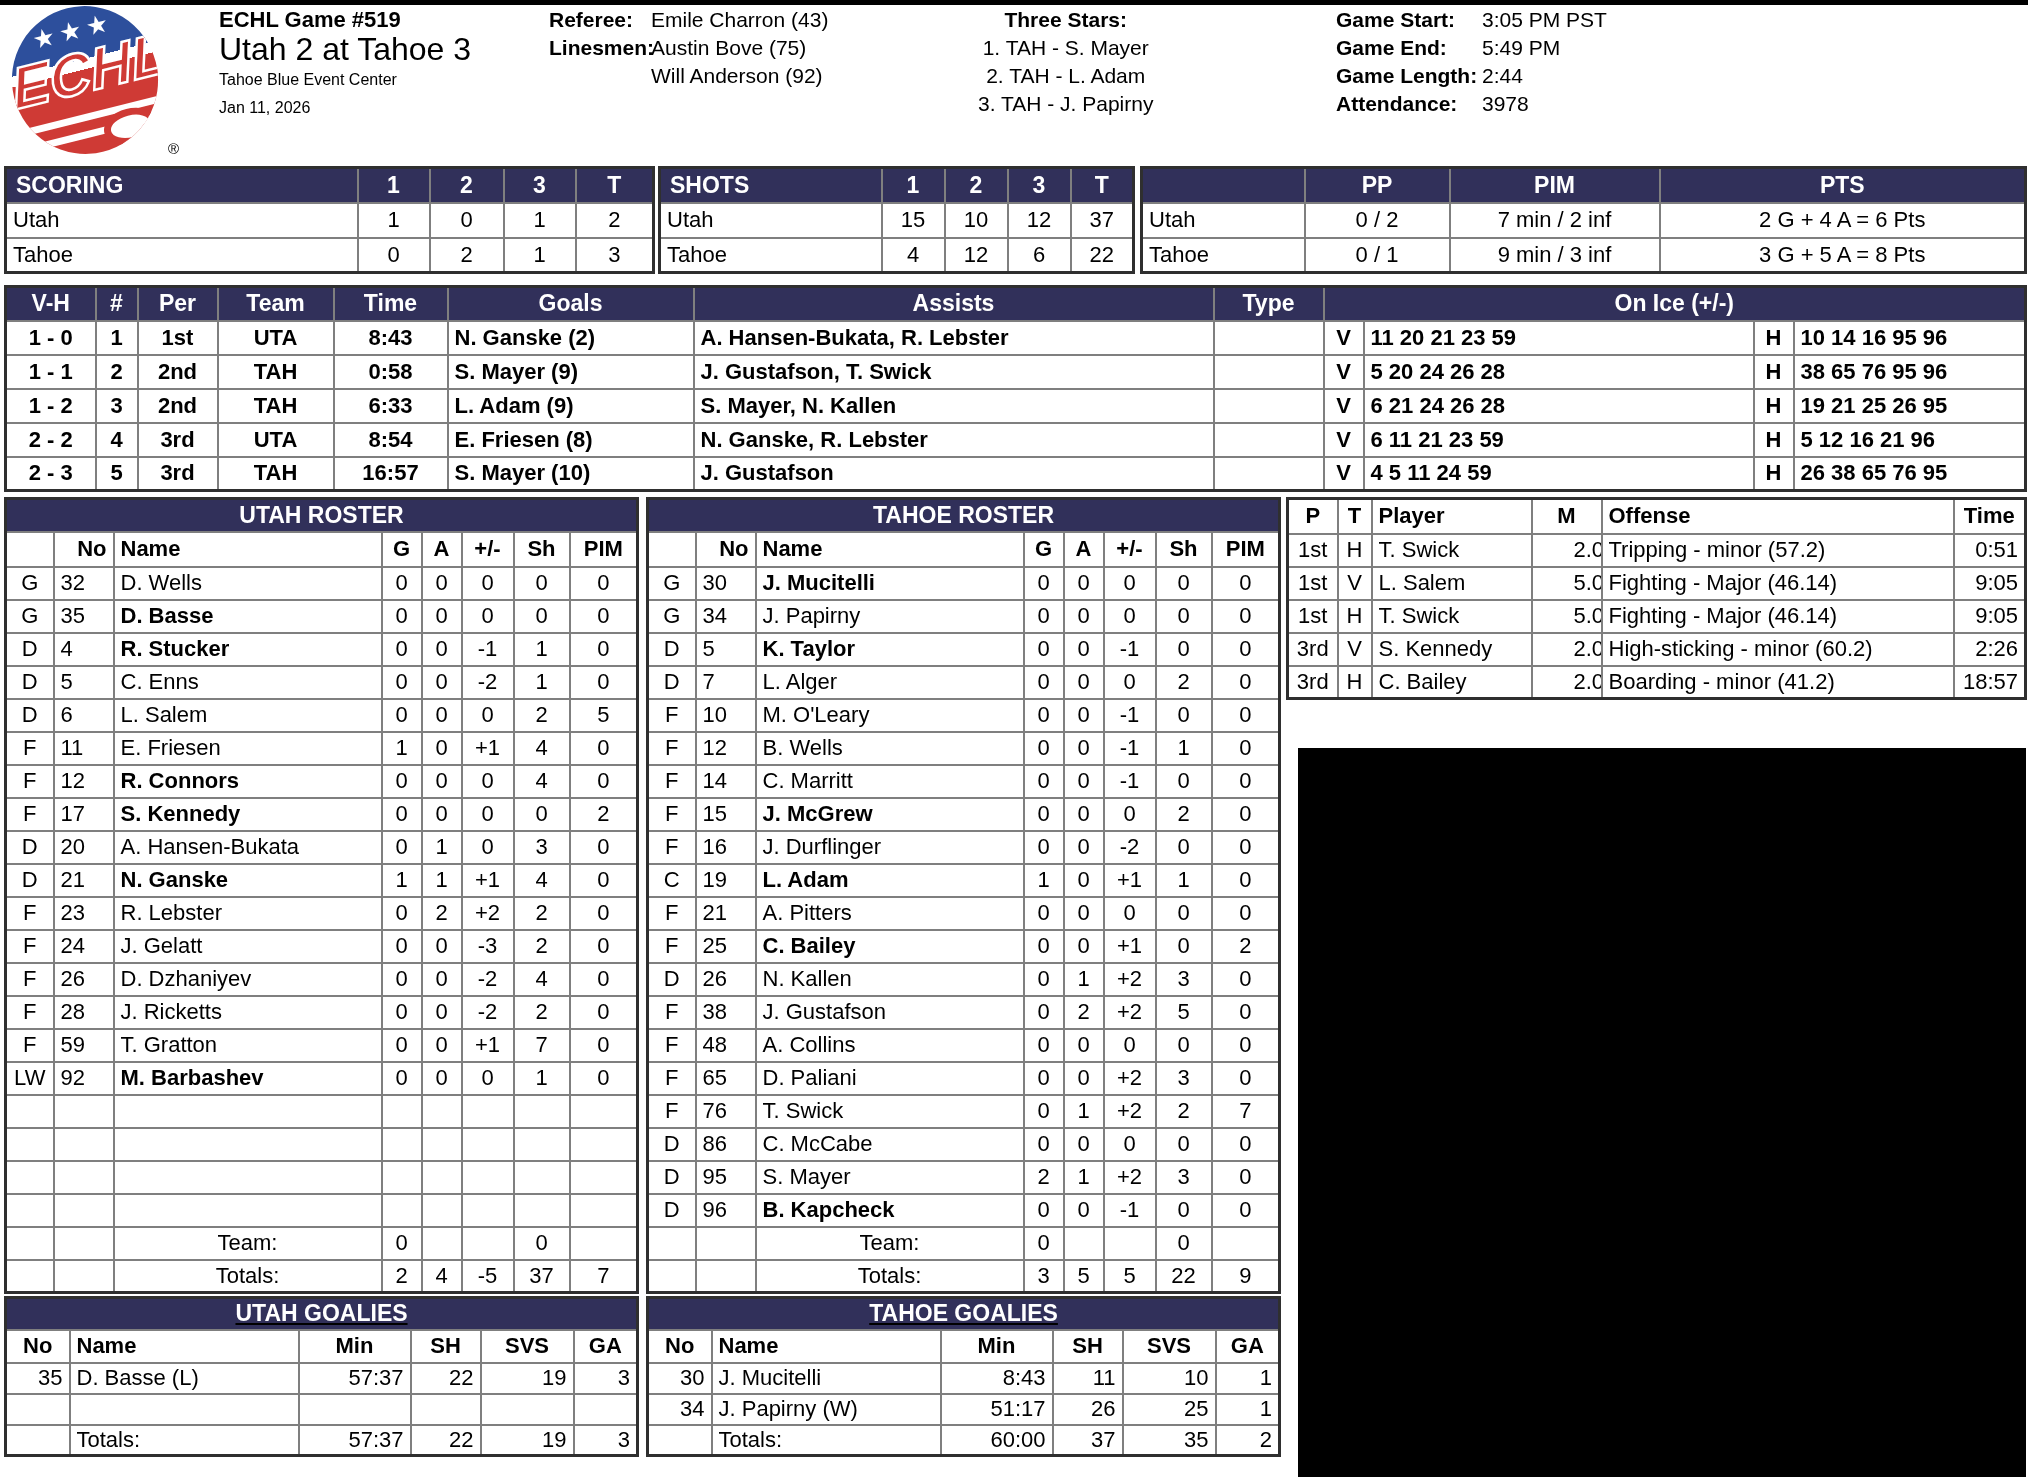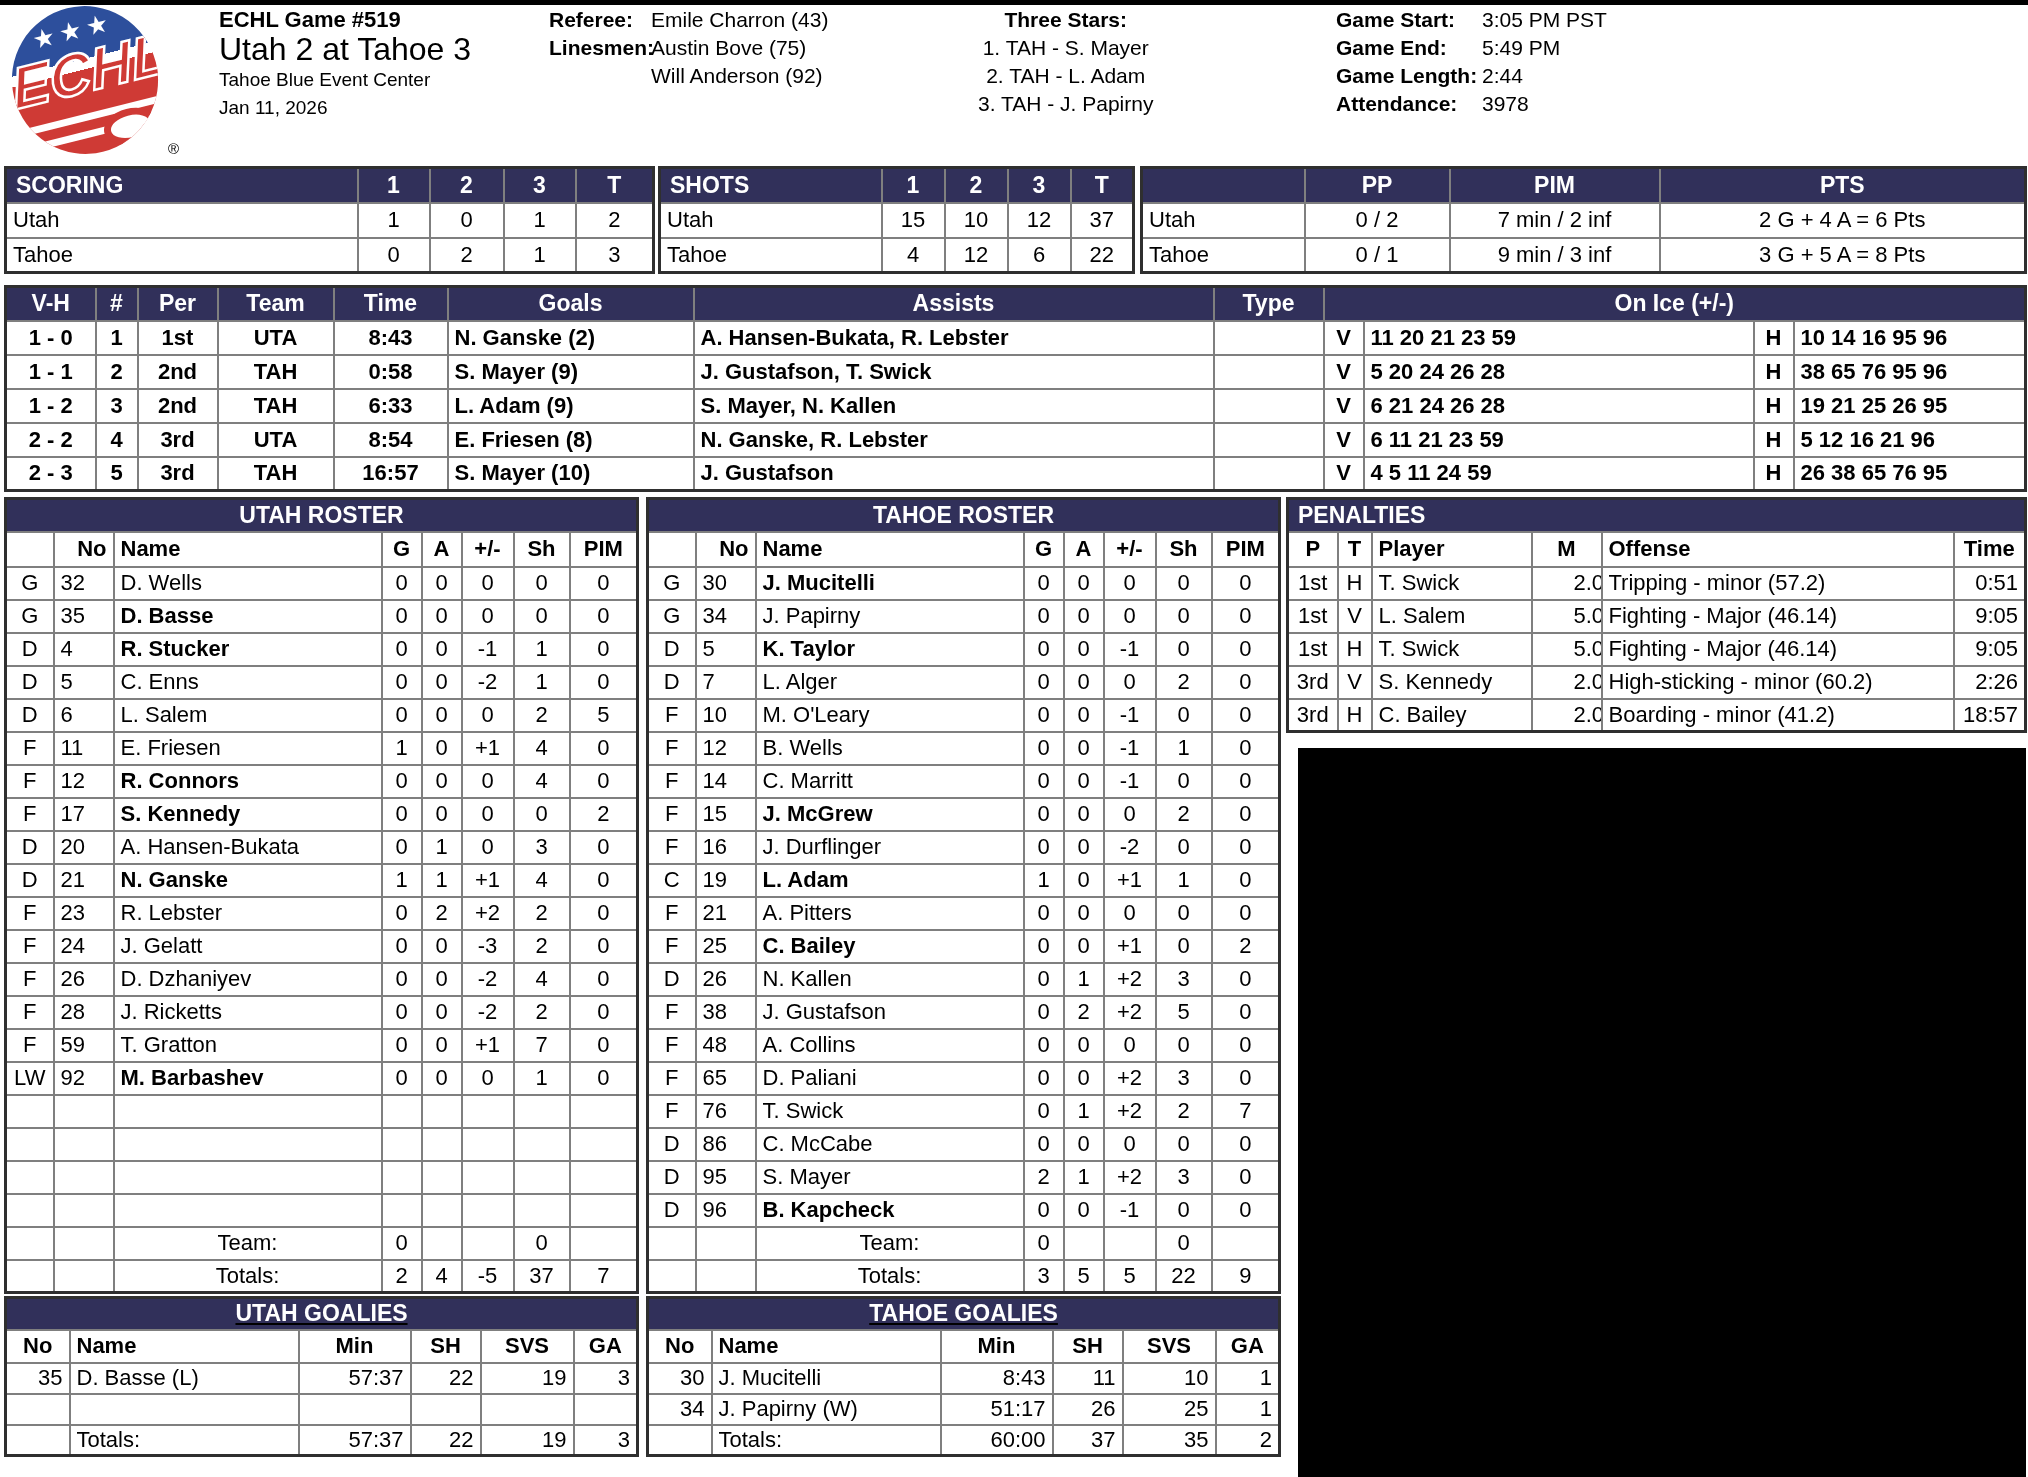--- a/index.html
+++ b/index.html
@@ -21,21 +21,21 @@
   .logo-puck{position:absolute;left:54%;top:76%;width:40px;height:22px;border-radius:50%;
         background:#fff;border:7px solid #cf3a35;}
   .logo-reg{position:absolute;left:168px;top:140px;font-size:15px;}
 
   
   .hdr{position:absolute;font-size:21px;line-height:28px;white-space:nowrap;margin-left:41px;}
   .hdr .lbl{font-weight:bold;}
   .hdr-col1{left:178px;top:6px;}
   .h-game{font-weight:bold;font-size:22px;line-height:27px;}
   .h-match{font-weight:normal;font-size:32px;line-height:33px;}
-  .h-venue,.h-date{font-size:19px;line-height:28px;}
+  .h-venue,.h-date{font-size:16px;line-height:28px;}
   .hdr-col2{left:508px;top:6px;}
   .hdr-col2 .lbl{display:inline-block;width:102px;}
   .hdr-col3{left:937px;top:6px;text-align:center;}
   .hdr-col4{left:1295px;top:6px;}
   .hdr-col4 .lbl{display:inline-block;width:146px;}
 
   
   .tbl{position:absolute;border-collapse:collapse;table-layout:fixed;font-size:22px;
        border:3px solid #2f2f2f;background:#fff;}
   .tbl th,.tbl td{border:2px solid #7f7f7f;padding:0 6px;overflow:hidden;white-space:nowrap;}
@@ -827,23 +827,20 @@
   <table class="tbl penal" style="left:1286px;top:497px;width:738px;">
     <colgroup>
         <col style="width:50px">
         <col style="width:34px">
         <col style="width:160px">
         <col style="width:70px">
         <col style="width:352px">
         <col style="width:72px">
       </colgroup>
     <thead>
-      <tr class="bar">
-        <th colspan="6" class="tl">PENALTIES</th>
-      </tr>
       <tr class="cols">
         <th>P</th>
         <th>T</th>
         <th>Player</th>
         <th>M</th>
         <th>Offense</th>
         <th>Time</th>
       </tr>
     </thead>
     <tbody>

